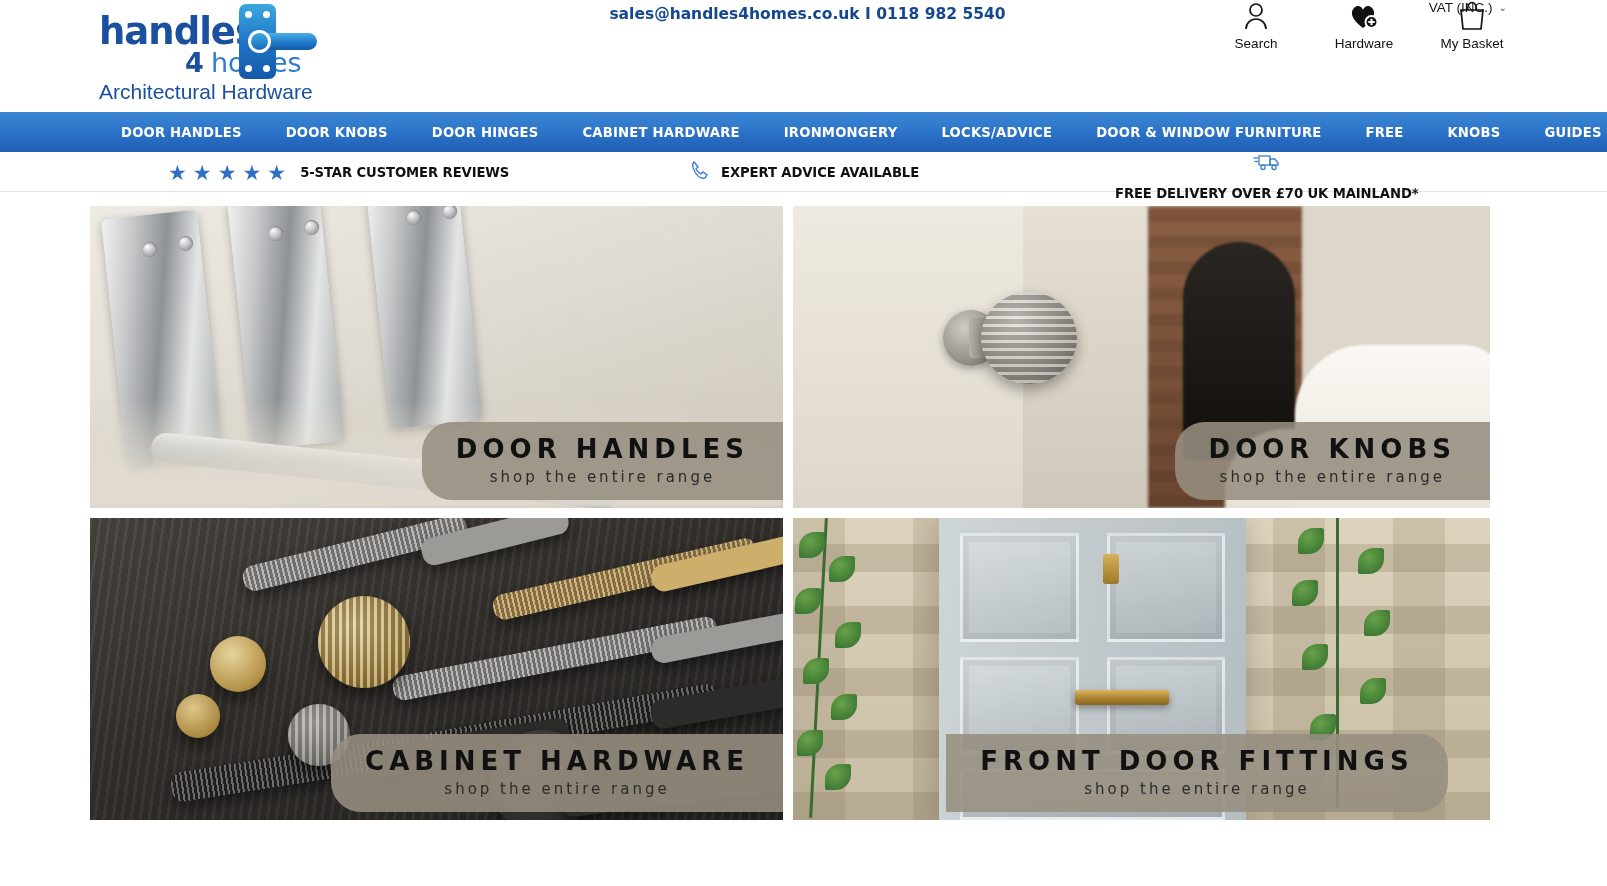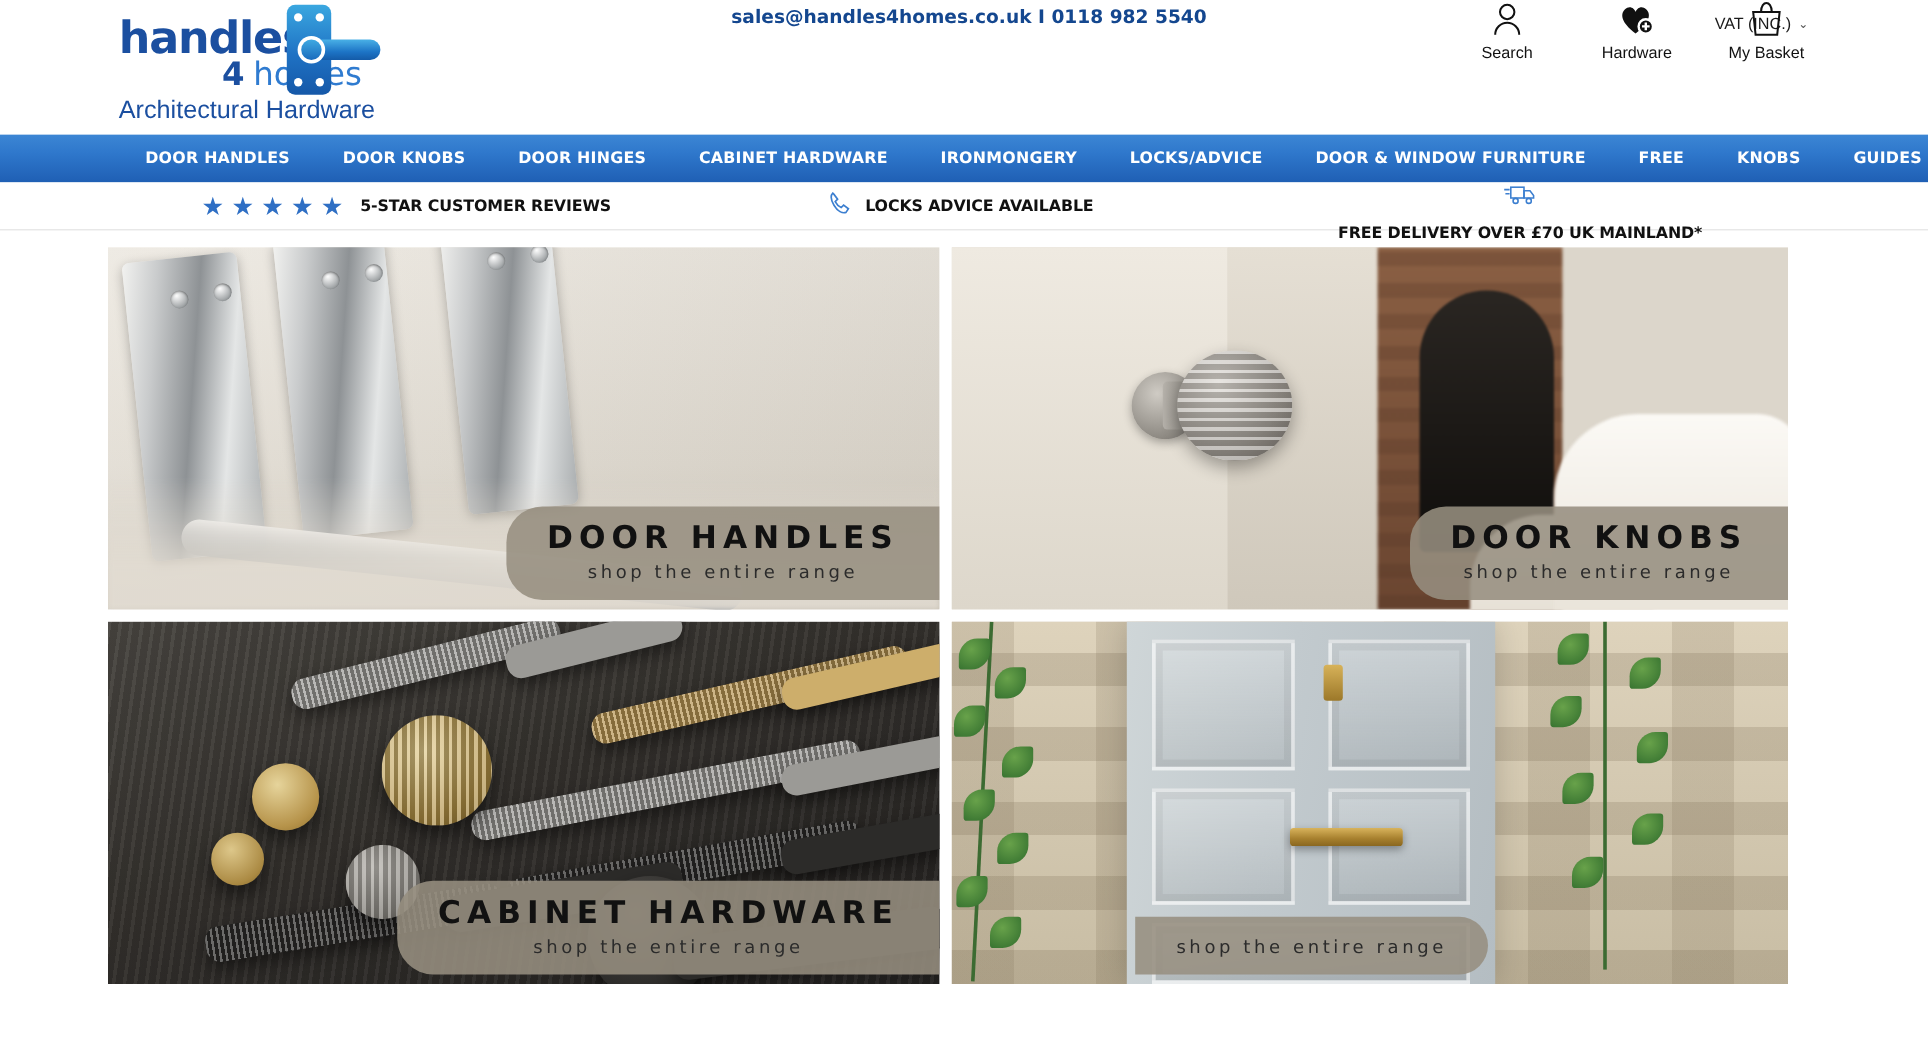--- a/index.html
+++ b/index.html
@@ -113,21 +113,21 @@
   }
 
   .account-area {
     position: absolute;
     right: 98px; top: 0;
     display: flex; align-items: flex-end;
     gap: 34px;
   }
   .vat-toggle {
     position: absolute;
-    right: 100px; top: 12px;
+    right: 100px; top: 0px;
     font-size: 13.5px; color: #1a1a1a;
     display: flex; align-items: center; gap: 6px;
     cursor: pointer;
     font-family: "Liberation Sans", sans-serif;
   }
   .chev { font-size: 10px; color: #555; }
   .acct-item {
     width: 74px;
     display: flex; flex-direction: column;
     align-items: center; gap: 6px;
@@ -481,21 +481,21 @@
     </span>
     <span class="usp-text">5-STAR CUSTOMER REVIEWS</span>
   </div>
 
   <div class="usp usp-2">
     <span>
       <svg width="21" height="21" viewBox="0 0 21 21">
         <path d="M4 2 C2 4 2 7 5 12 C8 17 12 19 15 18 L17 15 L13 12 L11 14 C9 13 7 11 6 9 L8 7 L5 3 Z" fill="none" stroke="#3c7fd0" stroke-width="1.4"></path>
       </svg>
     </span>
-    <span class="usp-text">LOCKS ADVICE AVAILABLE</span>
+    <span class="usp-text">EXPERT ADVICE AVAILABLE</span>
   </div>
 
   <div class="usp usp-3">
     <span>
       <svg width="27" height="20" viewBox="0 0 27 20">
         <rect x="6" y="4" width="11" height="9" fill="none" stroke="#3c7fd0" stroke-width="1.3"></rect>
         <path d="M17 7 L22 7 L25 11 L25 13 L17 13 Z" fill="none" stroke="#3c7fd0" stroke-width="1.3"></path>
         <circle cx="10" cy="15.4" r="2.1" fill="none" stroke="#3c7fd0" stroke-width="1.3"></circle>
         <circle cx="21" cy="15.4" r="2.1" fill="none" stroke="#3c7fd0" stroke-width="1.3"></circle>
         <line x1="0.5" y1="6" x2="5" y2="6" stroke="#3c7fd0" stroke-width="1.3"></line>
@@ -604,17 +604,18 @@
         <span class="plant" style="left:18px; top:10px;"></span>
         <span class="plant" style="left:78px; top:30px;"></span>
         <span class="plant" style="left:12px; top:62px;"></span>
         <span class="plant" style="left:84px; top:92px;"></span>
         <span class="plant" style="left:22px; top:126px;"></span>
         <span class="plant" style="left:80px; top:160px;"></span>
         <span class="plant" style="left:30px; top:196px;"></span>
       </span>
     </div>
     <div class="tile-badge badge-left" style="left:22%;">
+      <div class="badge-title">FRONT DOOR FITTINGS</div>
       <div class="badge-sub">shop the entire range</div>
     </div>
   </div>
 
 </div>
 
 </body></html>

